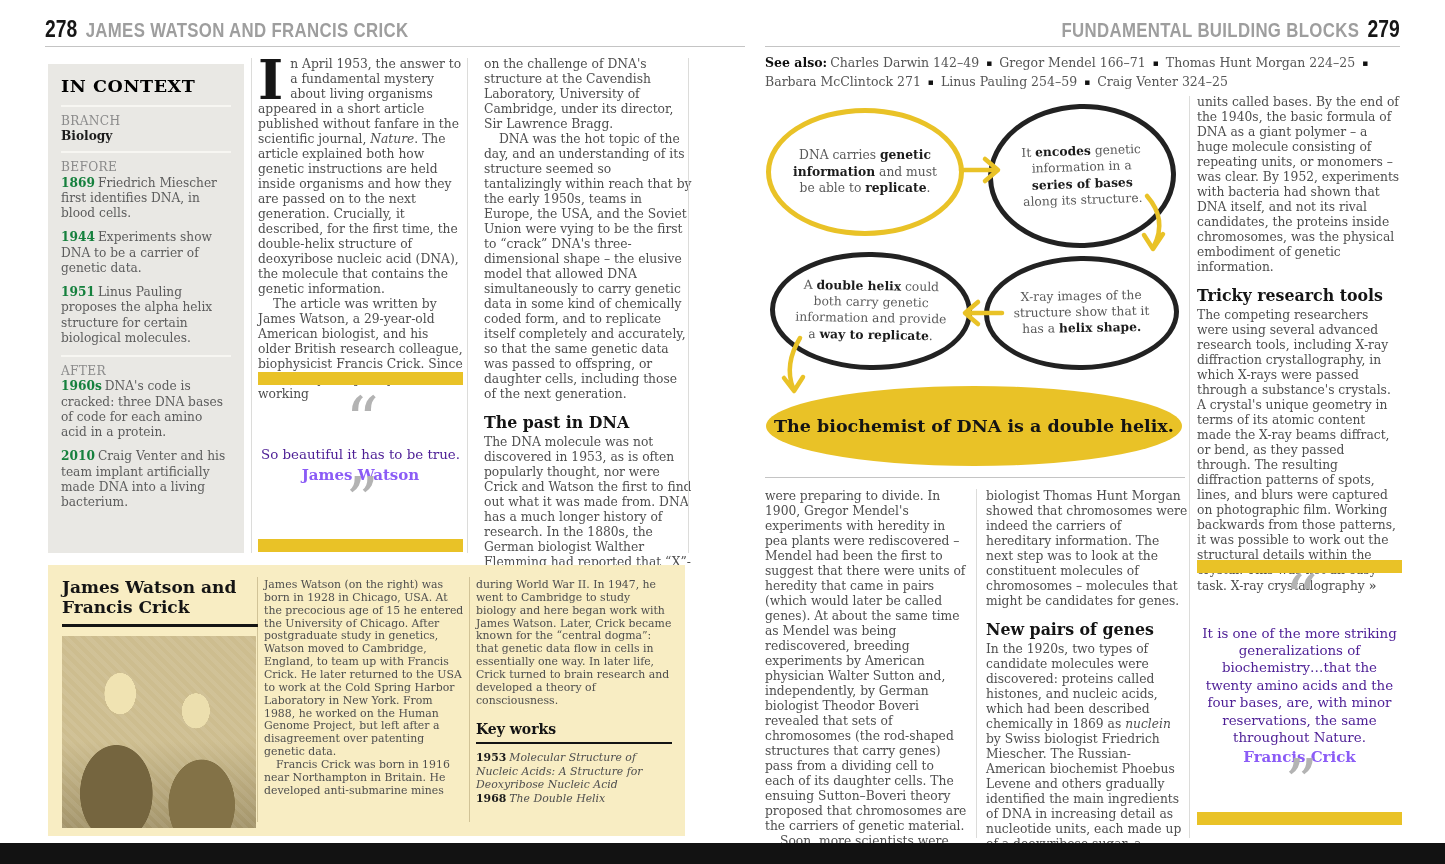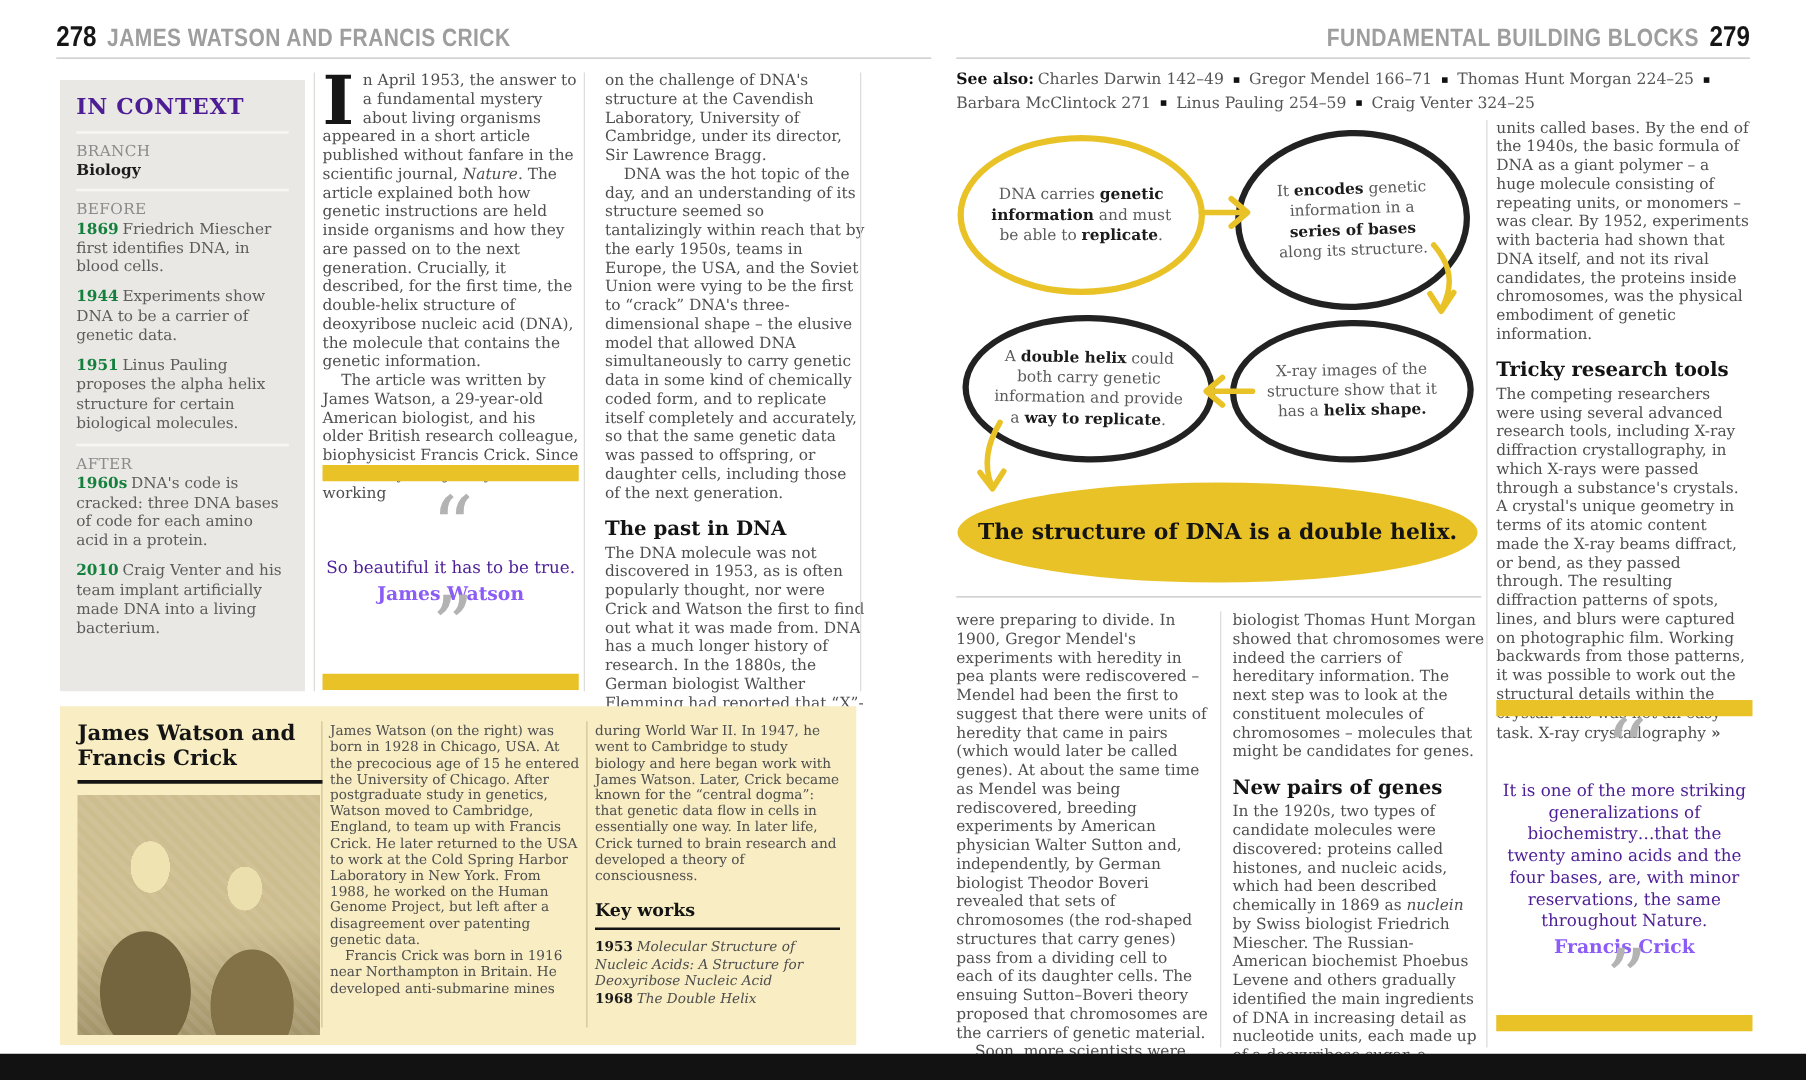--- a/index.html
+++ b/index.html
@@ -11,21 +11,21 @@
   .hdr{display:flex;align-items:baseline;gap:10px;font-family:"Liberation Sans",sans-serif;font-weight:700;white-space:nowrap;}
   .hdr .num{font-size:23px;color:#161616;}
   .hdr .ttl{font-size:20px;color:#9e9e9e;letter-spacing:.4px;}
   .cond{transform:scaleX(.84);transform-origin:left center;}
   .cond-r{transform:scaleX(.84);transform-origin:right center;}
   .rule-h{background:#c4c4c4;height:1px;}
   .vrule{background:#dcdcda;width:1px;}
 
   
   .ctx{background:#e9e8e4;box-sizing:border-box;padding:12px 13px;font-size:12.2px;line-height:1.25;color:#5c5c5c;}
-  .ctx-h{font-size:17.5px;font-weight:700;color:#4c1d95;letter-spacing:.6px;margin:0 0 7px;}
+  .ctx-h{font-size:17.5px;font-weight:700;color:#000000;letter-spacing:.6px;margin:0 0 7px;}
   .ctx-rule{height:2px;background:#f7f6f2;margin:7px 0;}
   .ctx-label{color:#8b8b8b;letter-spacing:.3px;}
   .ctx-branch{font-weight:700;color:#1c1c1c;}
   .ctx p{margin:0 0 9px;}
   .ctx b{color:#15803d;margin-right:3px;}
 
   
   .col{font-size:12.3px;line-height:1.22;}
   .col p{margin:0;}
   .col p.ind{text-indent:15px;}
@@ -178,21 +178,21 @@
     <div class="node n-black" style="left:224px;top:4px;width:188px;height:144px;transform:rotate(-2deg);">
       <div><span>It </span><b>encodes</b><span> genetic information in a </span><b>series of bases</b><span> along its structure.</span></div>
     </div>
     <div class="node n-black" style="left:6px;top:152px;width:202px;height:118px;transform:rotate(1deg);">
       <div><span>A </span><b>double helix</b><span> could both carry genetic information and provide a </span><b>way to replicate</b><span>.</span></div>
     </div>
     <div class="node n-black" style="left:220px;top:156px;width:195px;height:114px;transform:rotate(-1deg);">
       <div><span>X-ray images of the structure show that it has a </span><b>helix shape.</b></div>
     </div>
     <div class="concl" style="left:2px;top:286px;width:416px;height:80px;">
-      <span>The structure of DNA is a double helix.</span>
+      <span>The biochemist of DNA is a double helix.</span>
     </div>
     <svg class="arrows" width="422" height="378" viewBox="0 0 422 378">
       <path d="M197,70 L231,70 M221,59 L234,70 L221,81"></path>
       <path d="M383,96 C397,112 399,128 390,146 M380,135 L389,149 L399,134"></path>
       <path d="M238,213 L204,213 M214,202 L201,213 L214,224"></path>
       <path d="M36,238 C25,256 23,272 29,288 M20,278 L30,291 L39,277"></path>
     </svg>
   </div>
 
   <div class="abs rule-h" style="left:765px;top:477px;width:420px;"></div>

